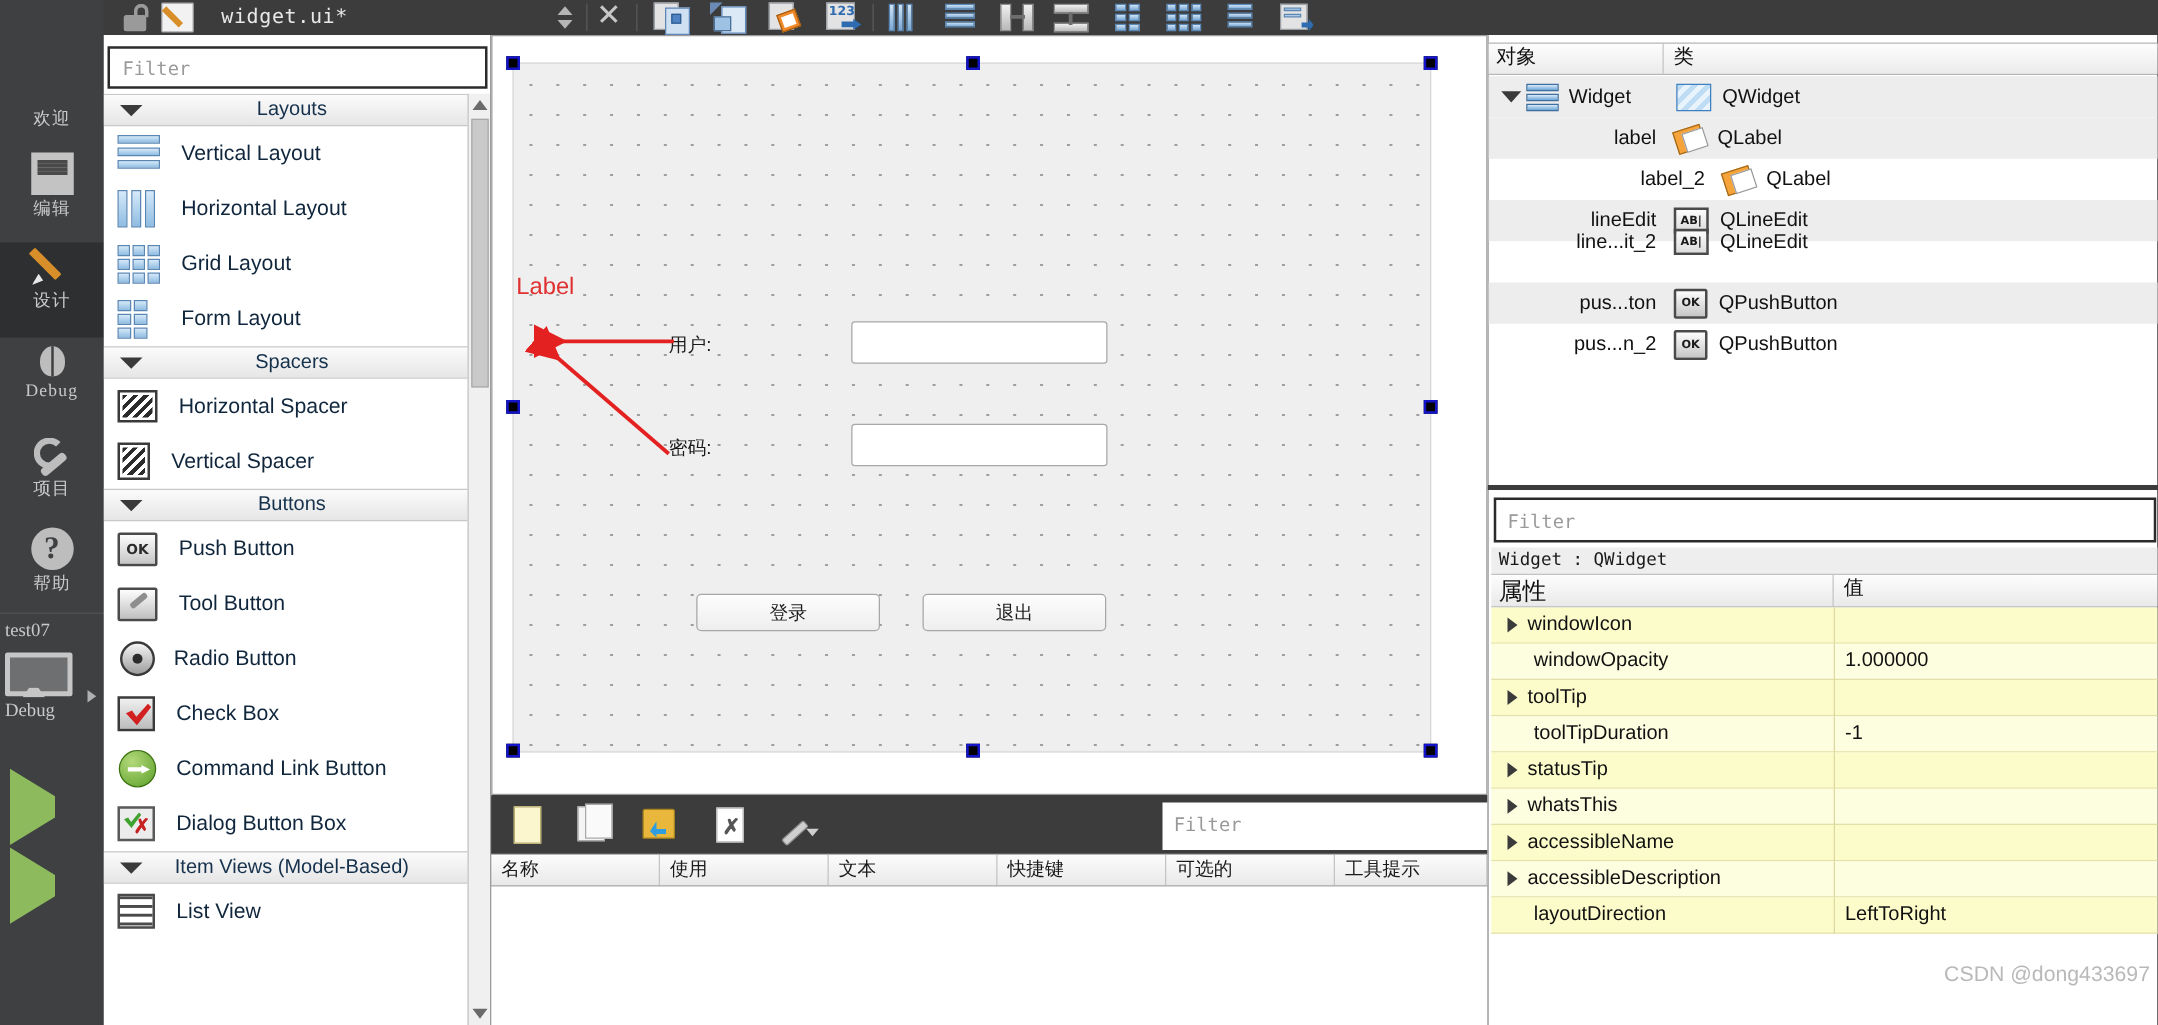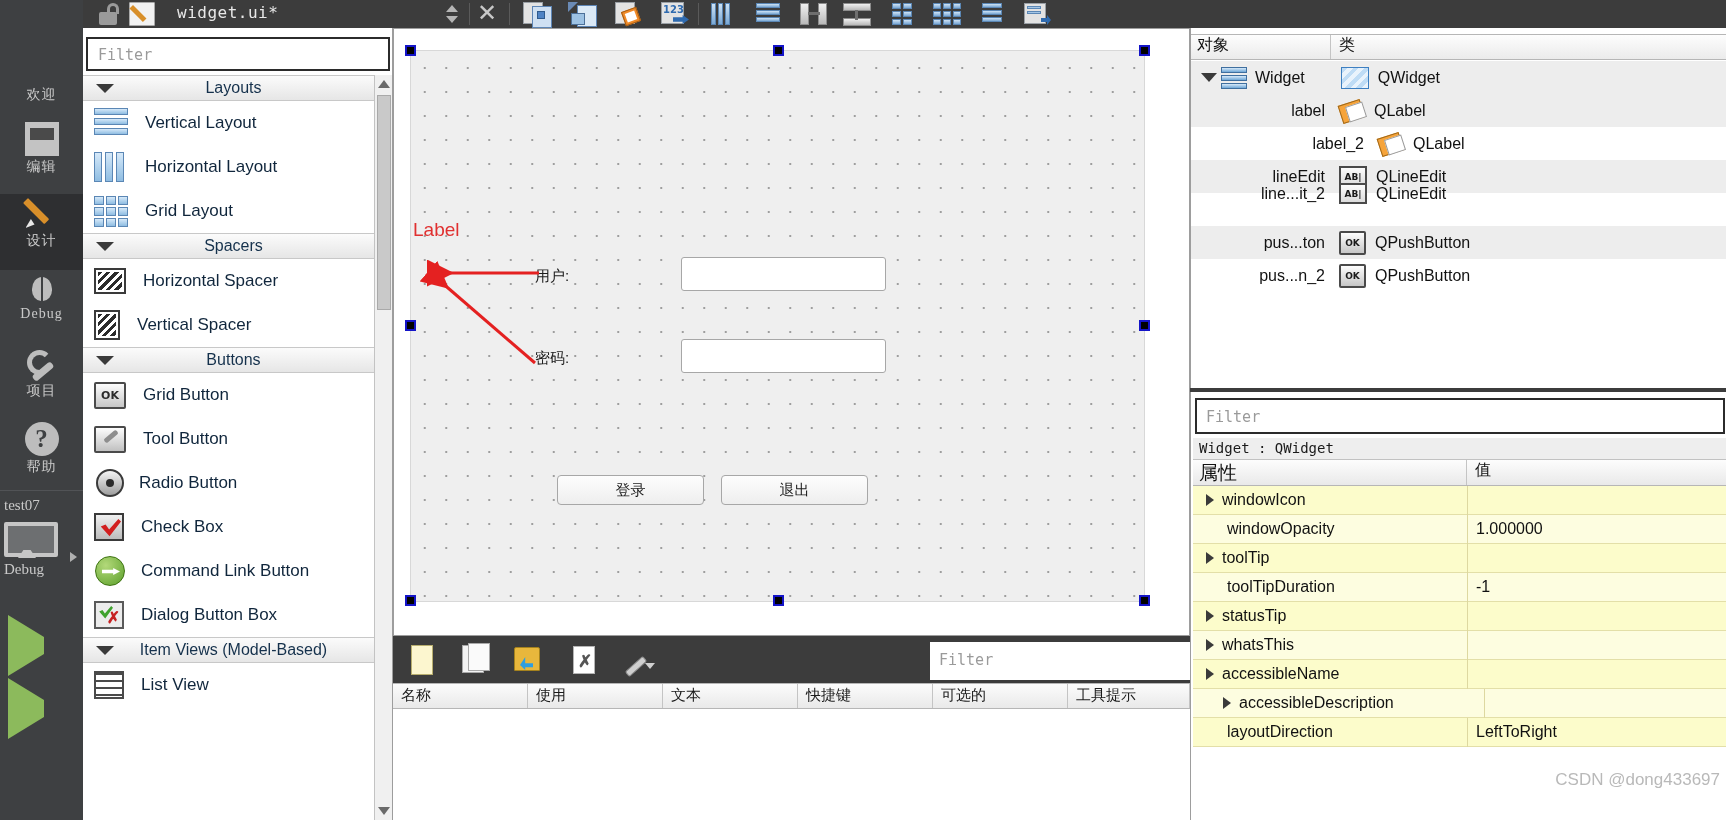--- a/index.html
+++ b/index.html
@@ -442,41 +442,52 @@
             <i></i>
             <i></i>
             <i></i>
             <i></i>
             <i></i>
             <i></i>
             <i></i>
           </span>
         <span class="nm">Grid Layout</span>
       </div>
+      <div class="wb-item">
+        <span class="ic32 fl-ic">
+            <i></i>
+            <i></i>
+            <i></i>
+            <i></i>
+            <i></i>
+            <i></i>
+          </span>
+        <span class="nm">Form Layout</span>
+      </div>
 
       <div class="wb-cat">
         <span class="tri"></span>
         <span class="ct">Spacers</span>
       </div>
       <div class="wb-item">
         <span class="ic32 sp-ic"></span>
         <span class="nm">Horizontal Spacer</span>
       </div>
       <div class="wb-item">
         <span class="ic32 sp-ic" style="width:26px;height:30px;"></span>
         <span class="nm">Vertical Spacer</span>
       </div>
 
       <div class="wb-cat">
         <span class="tri"></span>
         <span class="ct">Buttons</span>
       </div>
       <div class="wb-item">
         <span class="okbtn-ic">OK</span>
-        <span class="nm">Grid Button</span>
+        <span class="nm">Push Button</span>
       </div>
       <div class="wb-item">
         <span class="tool-ic"></span>
         <span class="nm">Tool Button</span>
       </div>
       <div class="wb-item">
         <span class="radio-ic" style="margin-left:2px;"></span>
         <span class="nm" style="margin-left:15px;">Radio Button</span>
       </div>
       <div class="wb-item">
@@ -514,21 +525,21 @@
 
       <div class="lbl-red" style="left:2px;top:168px;">Label</div>
 
       <div class="cn-lbl" style="left:124px;top:216px;">用户:</div>
       <div class="lineedit" style="left:270px;top:206px;"></div>
 
       <div class="cn-lbl" style="left:124px;top:298px;">密码:</div>
       <div class="lineedit" style="left:270px;top:288px;"></div>
 
       <div class="pbtn" style="left:146px;top:424px;">登录</div>
-      <div class="pbtn" style="left:310px;top:424px;">退出</div>
+      <div class="pbtn" style="left:327px;top:424px;">退出</div>
 
       <svg class="arrow-svg" width="735" height="552">
         <defs>
           <marker id="ah" markerWidth="9" markerHeight="9" refX="7" refY="4.5" orient="auto">
             <polygon points="0 4.5, 9 0, 9 9" fill="#e42121"></polygon>
           </marker>
         </defs>
         <line x1="128" y1="222" x2="22" y2="222" stroke="#e42121" stroke-width="3" marker-end="url(#ah)"></line>
         <line x1="124" y1="312" x2="22" y2="224" stroke="#e42121" stroke-width="3" marker-end="url(#ah)"></line>
       </svg>
@@ -700,21 +711,21 @@
         </div>
       <div class="pv"></div>
     </div>
     <div class="pe-row y1" style="top:268px;">
       <div class="pn">
           <span class="ar"></span>
         <span>accessibleName</span>
         </div>
       <div class="pv"></div>
     </div>
-    <div class="pe-row y2" style="top:297px;padding-left:17px;">
+    <div class="pe-row y2" style="top:297px;">
       <div class="pn">
           <span class="ar"></span>
         <span>accessibleDescription</span>
         </div>
       <div class="pv"></div>
     </div>
     <div class="pe-row y1" style="top:326px;">
       <div class="pn">
           <span class="noar"></span>
         <span>layoutDirection</span>

